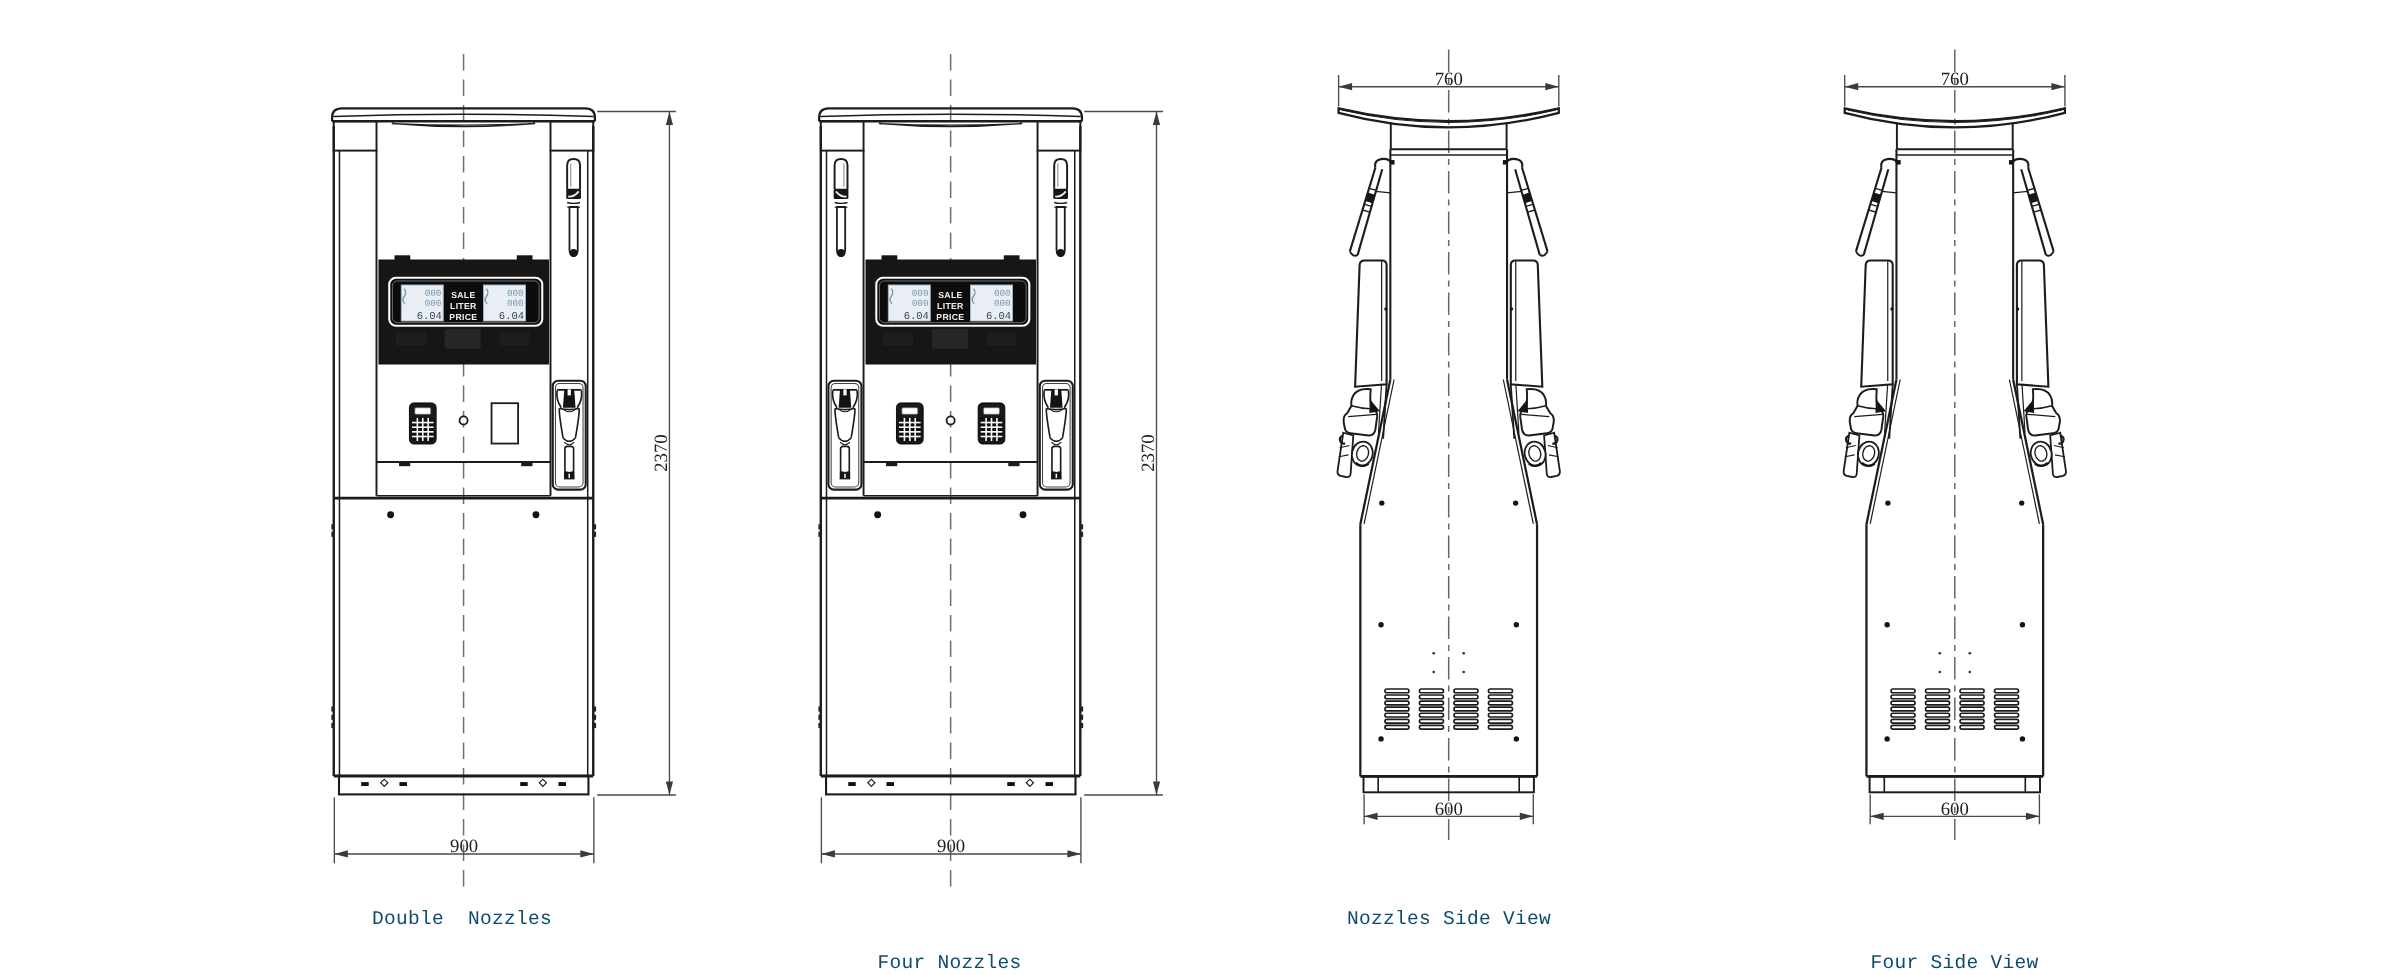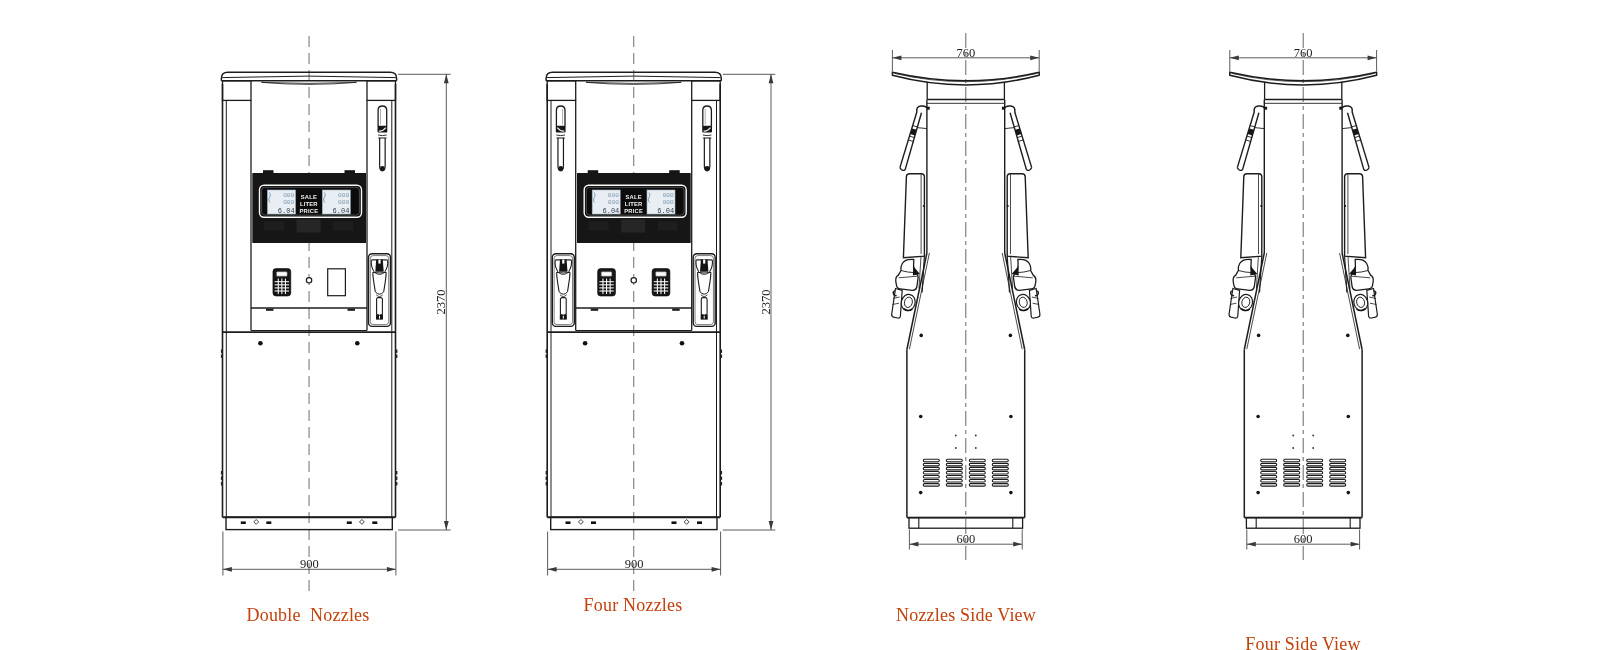--- a/index.html
+++ b/index.html
@@ -1,16 +1,16 @@
 <!DOCTYPE html>
 <html><head>
 <meta charset="utf-8">
 <style>
 html,body{margin:0;padding:0;background:#fff;width:1600px;height:650px;overflow:hidden}
-.lbl{position:absolute;font-family:Liberation Serif, serif;font-size:18px;color:#c2410c;letter-spacing:0.2px;white-space:pre;transform:translateX(-50%)}
+.lbl{position:absolute;font-family:Liberation Mono, monospace;font-size:13px;color:#0c4a6e;letter-spacing:0.2px;white-space:pre;transform:translateX(-50%)}
 </style>
 </head>
 <body>
 <svg width="1600" height="650" viewBox="0 0 1600 650" style="position:absolute;left:0;top:0">
 <defs>
 
 <g id="fpipe" stroke="#1c1c1c" fill="none">
   <path d="M-4.3,126.2 V110.3 Q-4.3,106 0,106 Q4.3,106 4.3,110.3 V126.2" stroke-width="1.3" fill="#fff"></path>
   <line x1="-1.9" y1="109" x2="-1.9" y2="124.5" stroke="#8a8a8a" stroke-width="0.7"></line>
   <rect x="-4.9" y="125.8" width="9.8" height="6.8" rx="1" fill="#161616" stroke="none"></rect>
@@ -259,15 +259,15 @@
 <use href="#fgun" transform="translate(563.3,0) scale(-1,1)"></use>
 <use href="#kp" transform="translate(606.55,0)"></use>
 <use href="#kp" transform="translate(661,0)"></use>
 <use href="#dim900" transform="translate(547.6,0)"></use>
 <use href="#dim2370" transform="translate(720.3,0)"></use>
 
 <use href="#sideview" transform="translate(965.8,0)"></use>
 <use href="#sideview" transform="translate(1303.2,0)"></use>
 </svg>
 <div class="lbl" style="left:308px;top:605px">Double&nbsp; Nozzles</div>
-<div class="lbl" style="left:633px;top:595px">Four Nozzles</div>
+<div class="lbl" style="left:633px;top:634px">Four Nozzles</div>
 <div class="lbl" style="left:966px;top:605px">Nozzles Side View</div>
 <div class="lbl" style="left:1303px;top:634px">Four Side View</div>
 
 </body></html>

